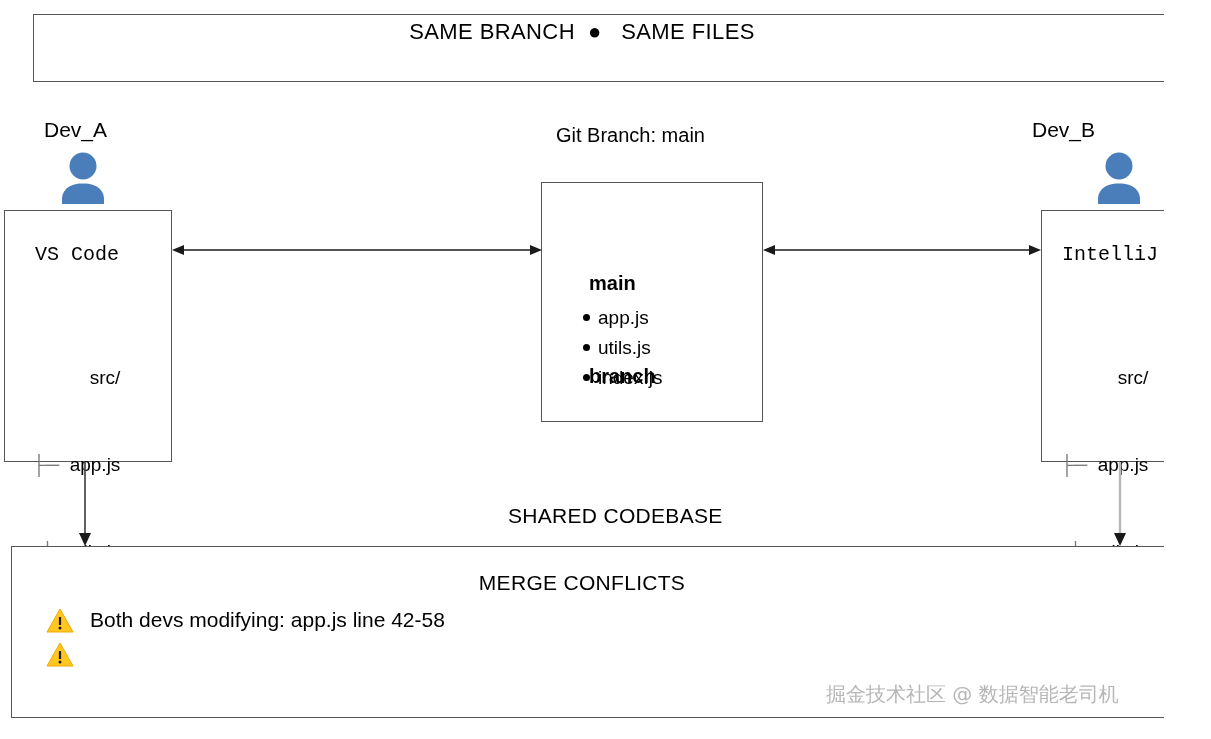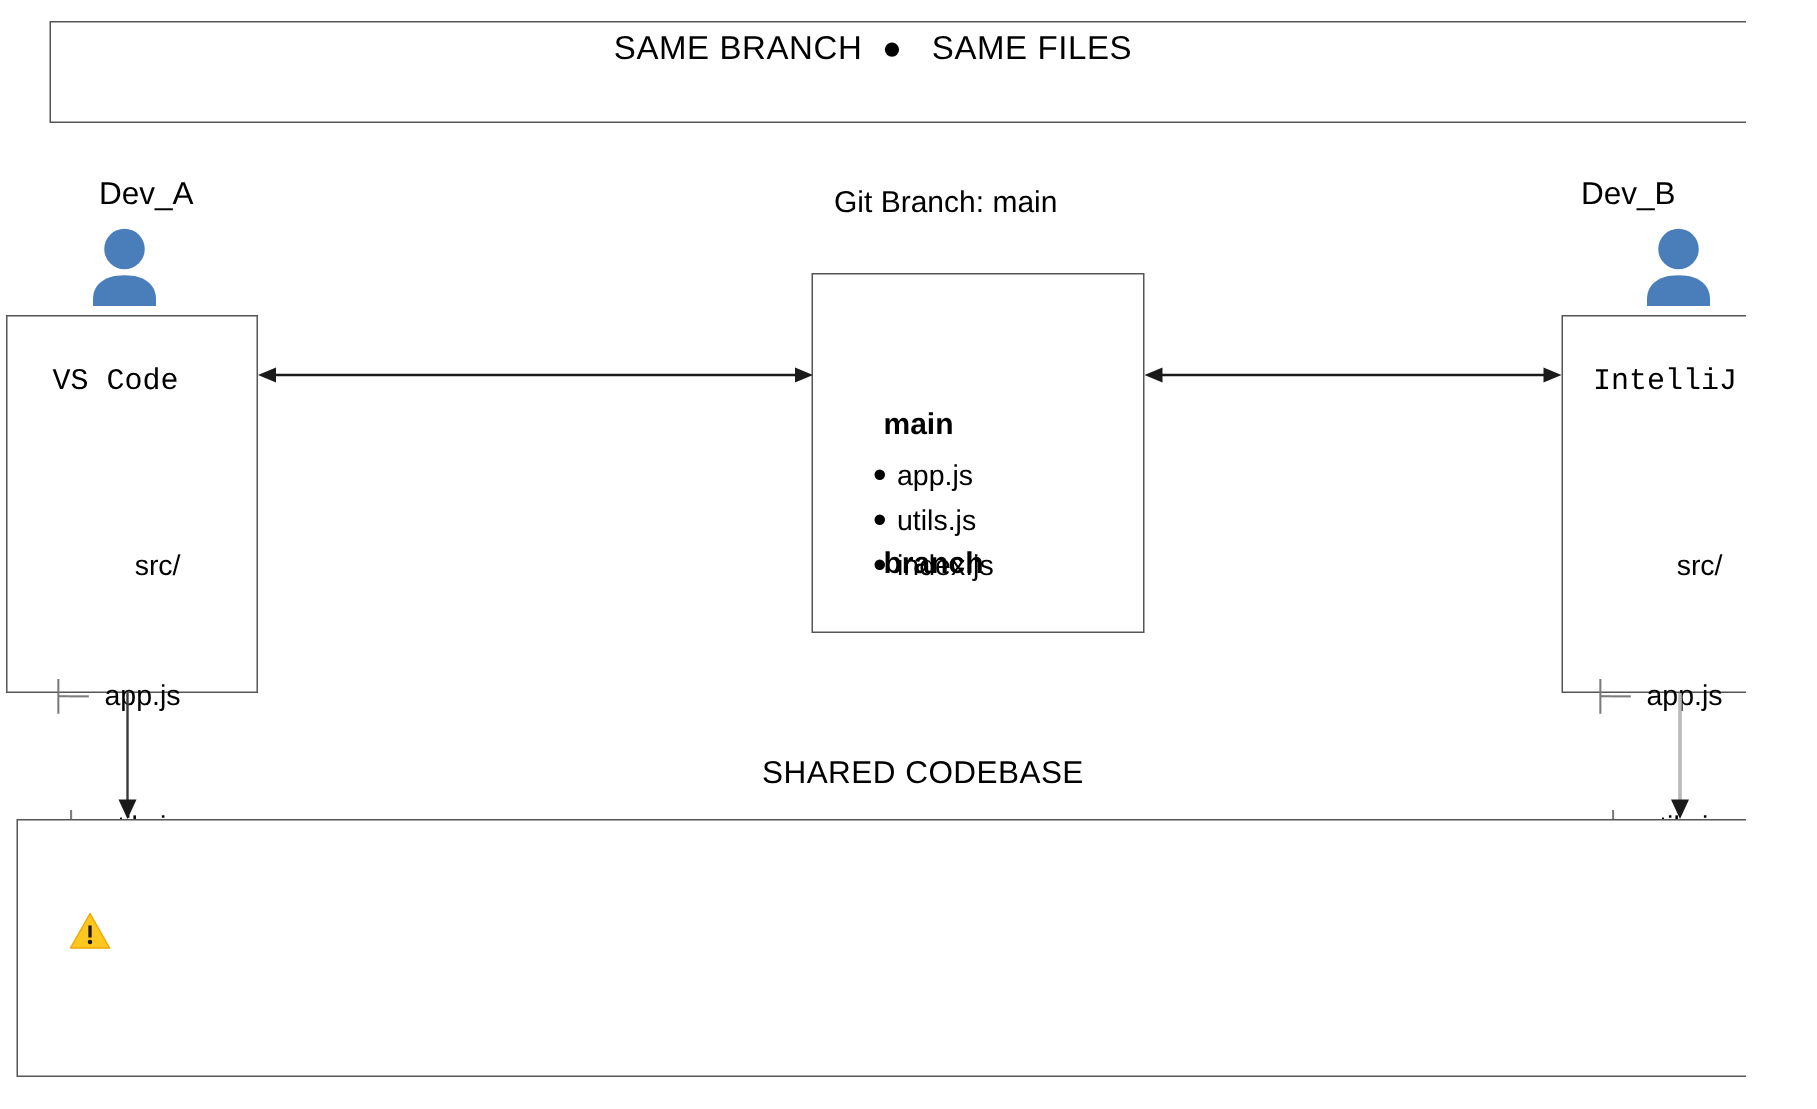--- a/index.html
+++ b/index.html
@@ -43,21 +43,20 @@
     font-size: 22px;
     letter-spacing: 0.4px;
     white-space: pre;
   }
 
   
   .dev-label {
     position: absolute;
     font-size: 21px;
     white-space: nowrap;
-    margin-left: 22px;
   }
   #dev-a-label { left: 44px; top: 118px; }
   #dev-b-label { left: 1032px; top: 118px; }
 
   
   .person {
     position: absolute;
     width: 54px;
     height: 52px;
   }
@@ -274,28 +273,38 @@
     <polygon points="10,84 4,71 16,71" fill="#1a1a1a"></polygon>
   </svg>
   <svg class="arrow-svg" id="arrow-down-b" width="20" height="84" viewBox="0 0 20 84">
     <line x1="10" y1="0" x2="10" y2="74" stroke="#b9b9b9" stroke-width="2.4"></line>
     <polygon points="10,84 4,71 16,71" fill="#1a1a1a"></polygon>
   </svg>
 
   <div id="shared-codebase">SHARED CODEBASE</div>
 
   <div class="box" id="conflicts-box"></div>
+  <div id="conflicts-title">MERGE CONFLICTS</div>
   <div id="conflicts-list">
 
+    <div class="conflict-row">
+      <svg class="warn-icon" viewBox="0 0 28 25">
+        <path d="M14 1 L27 24 L1 24 Z" fill="#ffc720" stroke="#f0a800" stroke-width="1" stroke-linejoin="round"></path>
+        <rect x="12.9" y="9" width="2.2" height="8" fill="#1a1a1a"></rect>
+        <circle cx="14" cy="20" r="1.5" fill="#1a1a1a"></circle>
+      </svg>
+      <span class="conflict-text">Both devs modifying: app.js line 42-58</span>
+    </div>
 
     <div class="conflict-row">
       <svg class="warn-icon" viewBox="0 0 28 25">
         <path d="M14 1 L27 24 L1 24 Z" fill="#ffc720" stroke="#f0a800" stroke-width="1" stroke-linejoin="round"></path>
         <rect x="12.9" y="9" width="2.2" height="8" fill="#1a1a1a"></rect>
         <circle cx="14" cy="20" r="1.5" fill="#1a1a1a"></circle>
       </svg>
     </div>
 
 
   </div>
 
+  <div id="watermark">掘金技术社区 @ 数据智能老司机</div>
 
 </div>
 
 </body></html>

